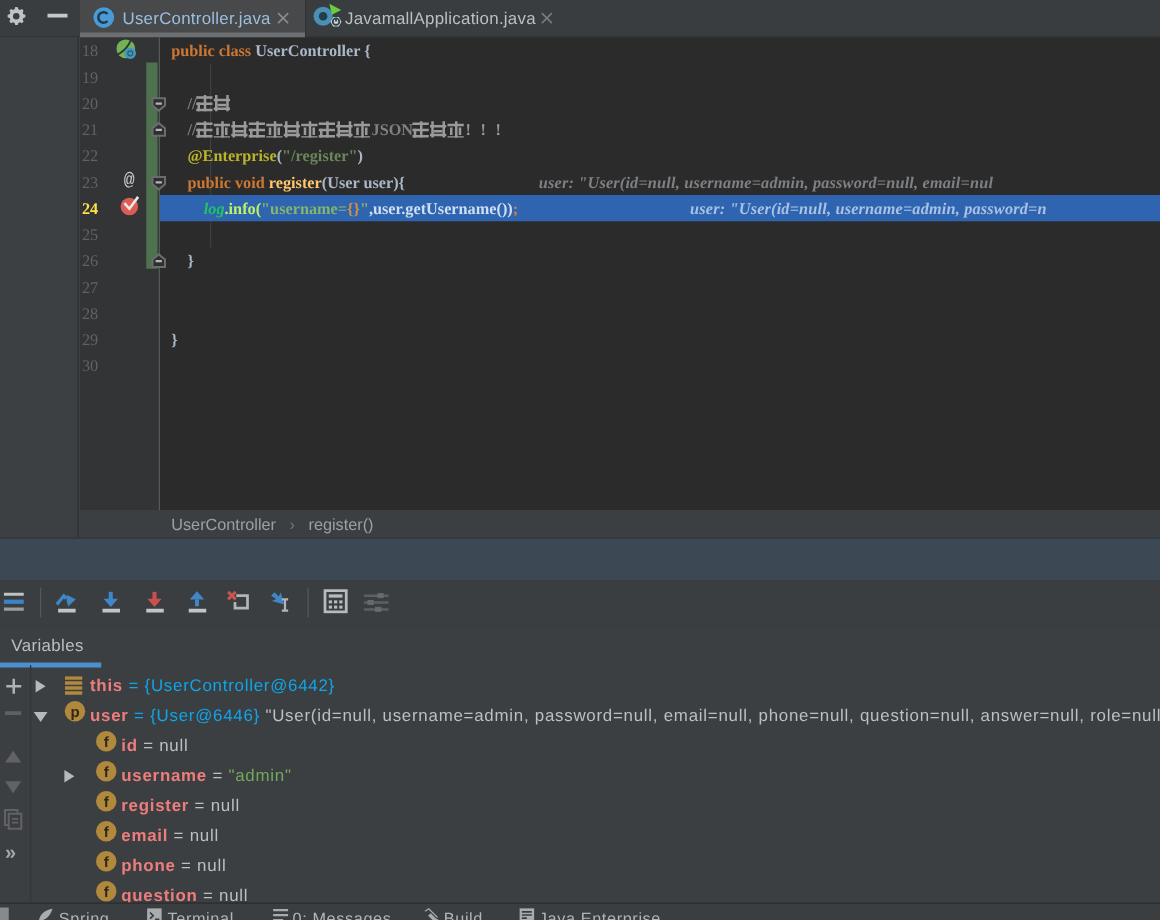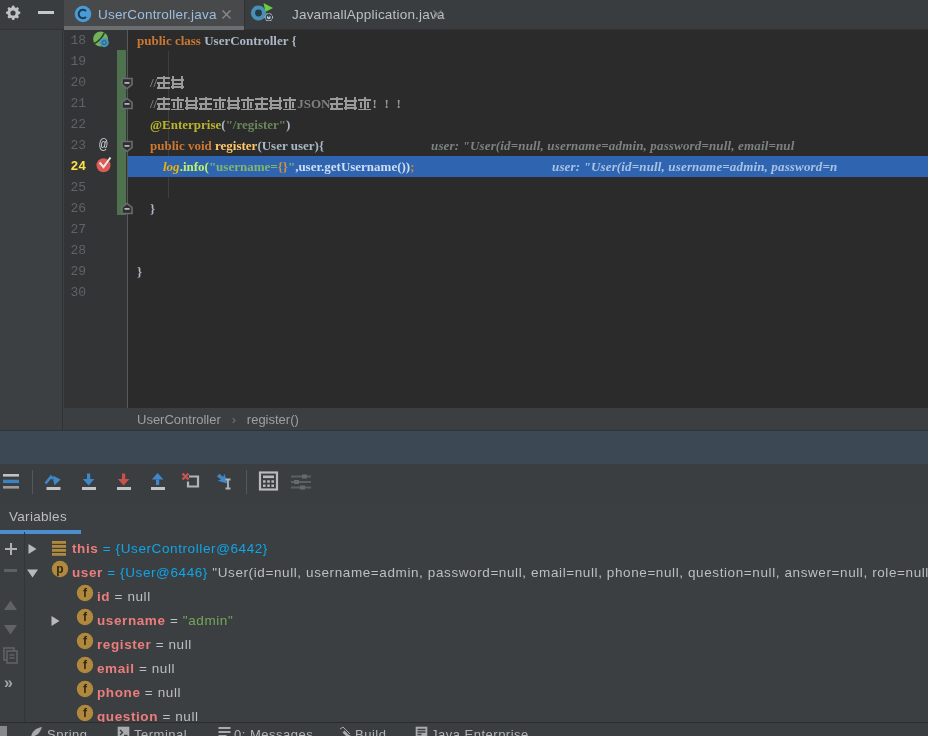--- a/index.html
+++ b/index.html
@@ -1,19 +1,19 @@
 <!DOCTYPE html>
 <html><head><meta charset="utf-8"><style>
 *{margin:0;padding:0;box-sizing:border-box}
 html,body{width:928px;height:736px;overflow:hidden;background:#3c3f41;font-family:"Liberation Sans",sans-serif}
 .abs{position:absolute}
 .mono{font-family:Liberation Serif, serif;font-size:13px;line-height:21px;font-weight:bold;white-space:pre}
 .o{color:#cc7832}.w{color:#a9b7c6}.gr{color:#808080}.st{color:#6a8759}.an{color:#bbb529}.me{color:#ffc66d}
 .hint{color:#7d8084;font-style:italic;font-weight:bold;letter-spacing:.15px}
-.num{font-family:Liberation Mono, monospace;font-size:13px;line-height:21px;color:#5f6367;text-align:right;width:28px;left:58px}
+.num{font-family:Liberation Serif, serif;font-size:13px;line-height:21px;color:#5f6367;text-align:center;width:28px;left:58px}
 .zh{display:inline-block;width:13px;height:13px;margin:0 1px -2px 0;background-repeat:no-repeat}
 .z1{background-image:linear-gradient(#9a9a9a,#9a9a9a),linear-gradient(#9a9a9a,#9a9a9a),linear-gradient(#9a9a9a,#9a9a9a),linear-gradient(#9a9a9a,#9a9a9a),linear-gradient(#9a9a9a,#9a9a9a);background-size:13px 2px,13px 2px,13px 2px,2px 13px,2px 7px;background-position:0 1px,0 6px,0 11px,6px 0,1px 6px}
 .z2{background-image:linear-gradient(#9a9a9a,#9a9a9a),linear-gradient(#9a9a9a,#9a9a9a),linear-gradient(#9a9a9a,#9a9a9a),linear-gradient(#9a9a9a,#9a9a9a),linear-gradient(#9a9a9a,#9a9a9a);background-size:2px 13px,2px 13px,13px 2px,13px 2px,7px 2px;background-position:1px 0,10px 0,0 3px,0 10px,3px 6.5px}
 .z3{background-image:linear-gradient(#9a9a9a,#9a9a9a),linear-gradient(#9a9a9a,#9a9a9a),linear-gradient(#9a9a9a,#9a9a9a),linear-gradient(#9a9a9a,#9a9a9a),linear-gradient(#9a9a9a,#9a9a9a);background-size:13px 2px,2px 6px,2px 6px,13px 2px,2px 13px;background-position:0 2px,2px 5px,9px 5px,0 12px,6px 0}
 .zhb{display:inline-block;width:12px;color:#9a9a9a}
 .pink{color:#ed7d7d;font-weight:bold}
 .vgray{color:#0ea5e9}.vwhite{color:#bdbfc1}.vgreen{color:#73a85d}
 .trow{position:absolute;left:0;width:928px;height:24px;font-size:13.5px;letter-spacing:.6px;line-height:24px;white-space:pre;overflow:hidden}
 .sb{font-size:13px;letter-spacing:.5px;color:#b2b4b6}
 </style></head>
@@ -41,21 +41,21 @@
 <div class="abs" style="left:244px;top:0;width:1px;height:29px;background:#323234"></div>
 
 <svg class="abs" style="left:250px;top:2px" width="24" height="25" viewBox="0 0 24 25">
     <circle cx="8.5" cy="11" r="7.6" fill="#4a8fb5"></circle>
     <circle cx="8.5" cy="11" r="3.4" fill="#253d46"></circle>
     <path d="M13.5 1l9.5 5-7.5 3.8z" fill="#68ce41"></path>
     <path d="M16.5 11.5l4.5 0 2.2 3.8-2.2 3.8-4.5 0-2.2-3.8z" fill="#c9ced1"></path>
     <circle cx="18.8" cy="15.3" r="2.6" fill="none" stroke="#28414e" stroke-width="1.4"></circle>
     <path d="M18.8 12.2v3" stroke="#28414e" stroke-width="1.4"></path>
   </svg>
-<div class="abs" style="left:292px;top:7px;font-size:13.5px;letter-spacing:.2px;color:#bdbfc1">JavamallApplication.java</div>
+<div class="abs" style="left:276px;top:7px;font-size:13.5px;letter-spacing:.2px;color:#bdbfc1">JavamallApplication.java</div>
 <svg class="abs" style="left:432px;top:9px" width="11" height="11" viewBox="0 0 11 11">
     <path d="M1.5 1.5l8 8M9.5 1.5l-8 8" stroke="#77797b" stroke-width="1.4"></path>
   </svg>
 
 <div class="abs" style="left:0;top:30px;width:64px;height:400px;background:#3d4042"></div>
 <div class="abs" style="left:64px;top:30px;width:64px;height:378px;background:#323436"></div>
 <div class="abs" style="left:62px;top:30px;width:1px;height:400px;background:#2e3032"></div>
 <div class="abs" style="left:128px;top:30px;width:800px;height:378px;background:#2b2b2b"></div>
 
 <div class="abs" style="left:117px;top:50px;width:9px;height:165px;background:#4e724d"></div>
@@ -108,21 +108,21 @@
     <path d="M2 11.5h10v-6l-5-4-5 4z" fill="#2d2f30" stroke="#6a6d6f" stroke-width="1.6"></path>
     <rect x="4.5" y="6" width="5" height="1.8" fill="#b2b4b6"></rect>
   </svg>
 
 <div class="abs mono" style="left:137px;top:30px"><span class="o">public class </span><span class="w">UserController {</span></div>
 <div class="abs mono" style="left:137px;top:72px"><span class="gr">    //</span><span class="zh z1"></span><span class="zh z2"></span></div>
 <div class="abs mono" style="left:137px;top:93px"><span class="gr">    //</span><span class="zh z1"></span><span class="zh z3"></span><span class="zh z2"></span><span class="zh z1"></span><span class="zh z3"></span><span class="zh z2"></span><span class="zh z3"></span><span class="zh z1"></span><span class="zh z2"></span><span class="zh z3"></span><span class="gr">JSON</span><span class="zh z1"></span><span class="zh z2"></span><span class="zh z3"></span><span class="zhb">!</span><span class="zhb">!</span><span class="zhb">!</span></div>
 <div class="abs mono" style="left:137px;top:114px"><span class="an">    @Enterprise</span><span class="w">(</span><span class="st">"/register"</span><span class="w">)</span></div>
 <div class="abs mono" style="left:137px;top:135px"><span class="o">    public void </span><span class="me">register</span><span class="w">(User user){</span></div>
 <div class="abs mono" style="left:431px;top:135px"><span class="hint">user: "User(id=null, username=admin, password=null, email=nul</span></div>
-<div class="abs mono" style="left:137px;top:156px"><span style="color:#eab308;font-style:italic">        log</span><span style="color:#bef264">.info(</span><span style="color:#83b56d">"username=</span><span style="color:#d2913f">{}</span><span style="color:#83b56d">"</span><span style="color:#cfdef2">,user.getUsername())</span><span style="color:#d2823c">;</span></div>
+<div class="abs mono" style="left:137px;top:156px"><span style="color:#22c55e;font-style:italic">        log</span><span style="color:#bef264">.info(</span><span style="color:#83b56d">"username=</span><span style="color:#d2913f">{}</span><span style="color:#83b56d">"</span><span style="color:#cfdef2">,user.getUsername())</span><span style="color:#d2823c">;</span></div>
 <div class="abs mono" style="left:552px;top:156px"><span class="hint" style="color:#a9c2e4">user: "User(id=null, username=admin, password=n</span></div>
 <div class="abs mono" style="left:137px;top:198px"><span class="w">    }</span></div>
 <div class="abs mono" style="left:137px;top:261px"><span class="w">}</span></div>
 
 <div class="abs" style="left:64px;top:408px;width:864px;height:22px;background:#3c3f41"></div>
 <div class="abs" style="left:137px;top:412px;font-size:13px;color:#9da0a3">UserController&nbsp;&nbsp;&nbsp;<span style="color:#737678">›</span>&nbsp;&nbsp;&nbsp;register()</div>
 
 <div class="abs" style="left:0;top:430px;width:928px;height:34px;background:#3c4853;border-top:1px solid #2e343b"></div>
 
 <div class="abs" style="left:0;top:464px;width:928px;height:39px;background:#3b3e40"></div>

